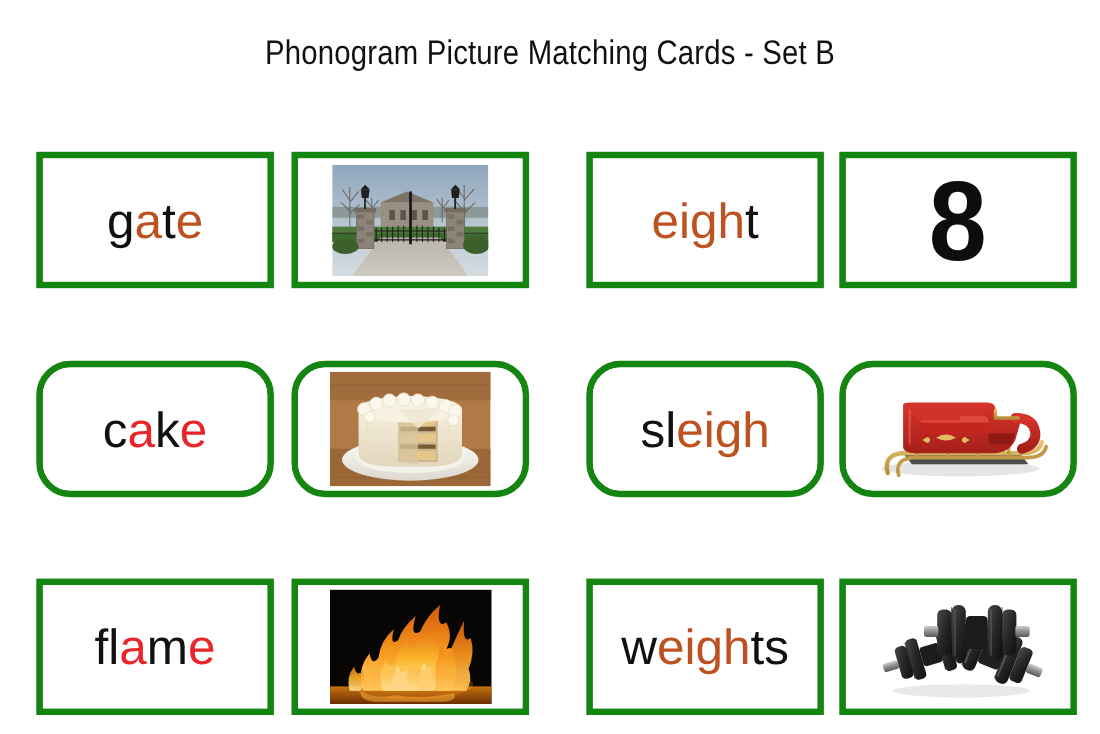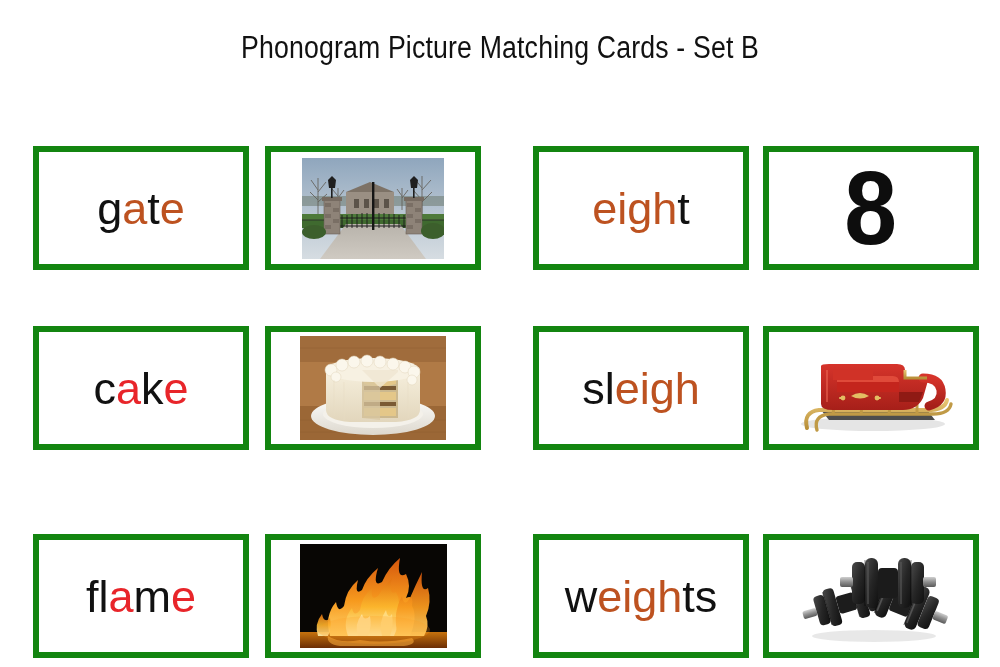--- a/index.html
+++ b/index.html
@@ -35,41 +35,40 @@
     position: absolute;
     width: 216px;
     height: 124px;
     box-sizing: border-box;
     border: 6px solid #138510;
     background: #ffffff;
     display: flex;
     align-items: center;
     justify-content: center;
     overflow: hidden;
-    margin-top: 8px;
   }
   .card-inner {
     width: 100%;
     height: 100%;
     background: #ffffff;
     display: flex;
     align-items: center;
     justify-content: center;
     box-sizing: border-box;
     border: 2px solid #ffffff;
     overflow: hidden;
   }
 
   
   .col0 { left: 33px; }
   .col1 { left: 265px; }
   .col2 { left: 533px; }
   .col3 { left: 763px; }
   .row0 { top: 138px; }
-  .row1 { top: 318px; }
+  .row1 { top: 328px; border-radius: 31px; }
   .row2 { top: 526px; }
 
   .word {
     font-family: "Liberation Sans", sans-serif;
     font-size: 45px;
     font-weight: 400;
     line-height: 1;
     color: #111111;
     white-space: nowrap;
     letter-spacing: 0px;

